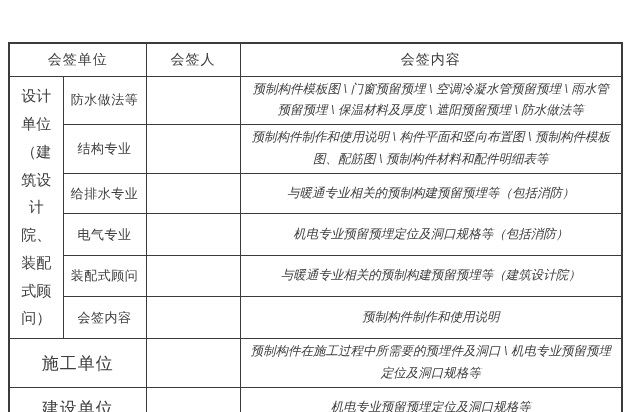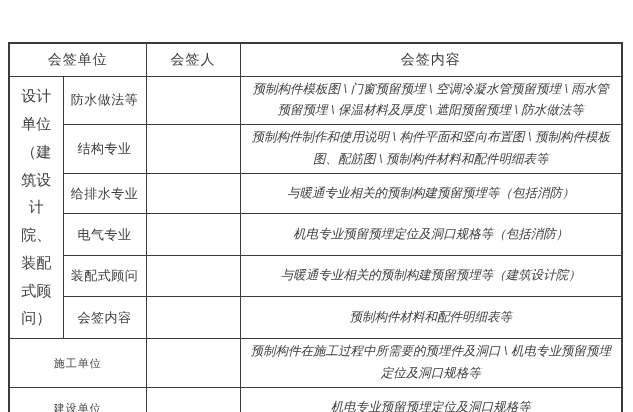--- a/index.html
+++ b/index.html
@@ -44,21 +44,21 @@
     font-size:15px;
     word-break:break-all;
     line-height:1.85;
     padding:2px 5px;
   }
   td.specialty-cell{
     font-size:13px;
     letter-spacing:0.5px;
   }
   td.unit-cell{
-    font-size:11px;
+    font-size:17px;
     letter-spacing:1px;
   }
   td.signer-cell{
     font-size:13px;
   }
   td.content-cell{
     font-size:12.5px;
     line-height:1.75;
     padding:3px 10px;
     word-break:break-all;
@@ -120,21 +120,21 @@
 
     <tr class="row-hvac">
       <td class="specialty-cell">装配式顾问</td>
       <td class="signer-cell"></td>
       <td class="content-cell">与暖通专业相关的预制构建预留预埋等（建筑设计院）</td>
     </tr>
 
     <tr class="row-curtain">
       <td class="specialty-cell">会签内容</td>
       <td class="signer-cell"></td>
-      <td class="content-cell">预制构件材料和配件明细表等</td>
+      <td class="content-cell">预制构件制作和使用说明</td>
     </tr>
 
     <tr class="row-constr">
       <td class="unit-cell" colspan="2">施工单位</td>
       <td class="signer-cell"></td>
       <td class="content-cell">预制构件在施工过程中所需要的预埋件及洞口 \ 机电专业预留预埋定位及洞口规格等</td>
     </tr>
 
     <tr class="row-client">
       <td class="unit-cell" colspan="2">建设单位</td>

